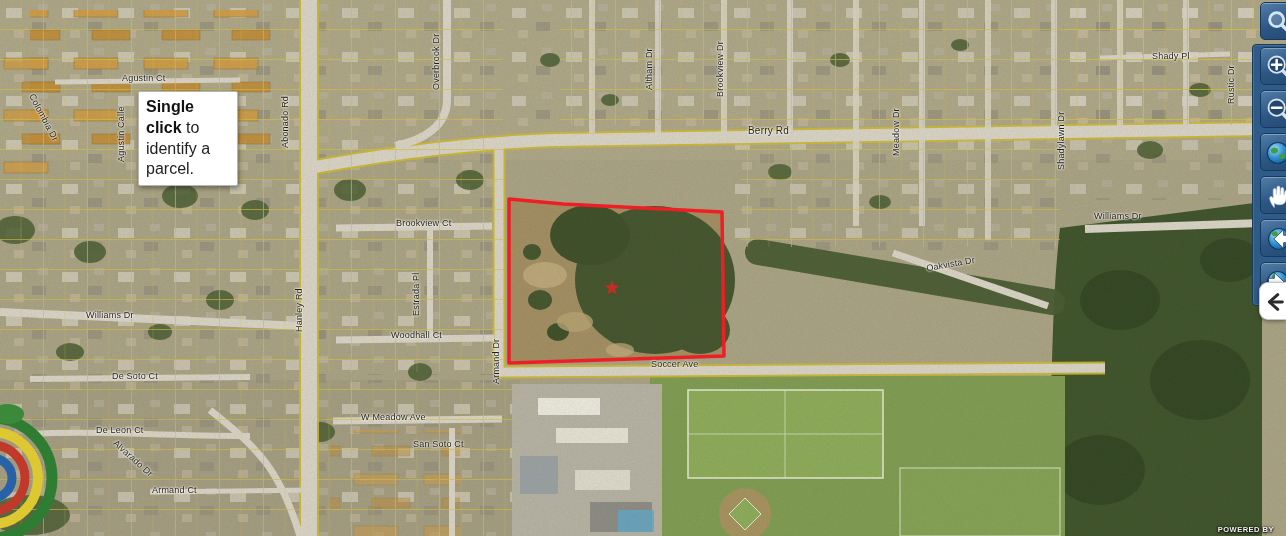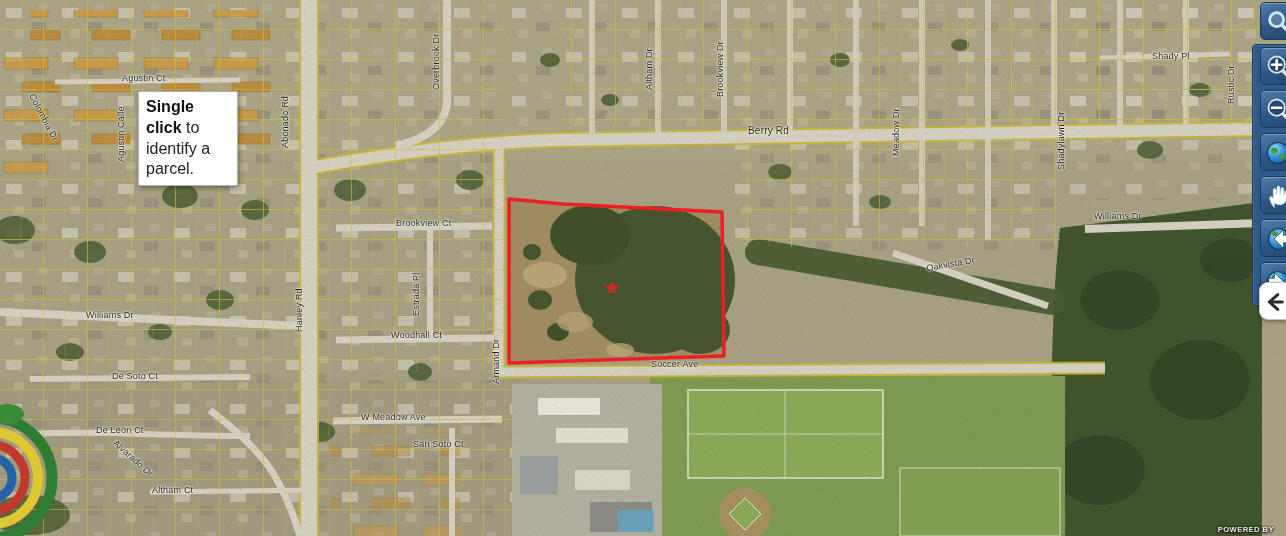--- a/index.html
+++ b/index.html
@@ -241,21 +241,21 @@
     <div class="street-label d-10" style="left:926px;top:259px">Oakvista Dr</div>
     <div class="street-label" style="left:1152px;top:51px">Shady Pl</div>
     <div class="street-label v" style="left:1226px;top:104px">Rustic Dr</div>
     <div class="street-label v" style="left:431px;top:90px">Overbrook Dr</div>
     <div class="street-label v" style="left:644px;top:90px">Altham Dr</div>
     <div class="street-label v" style="left:715px;top:97px">Brookview Dr</div>
     <div class="street-label v" style="left:891px;top:156px">Meadow Dr</div>
     <div class="street-label v" style="left:1056px;top:170px">Shadylawn Dr</div>
     <div class="street-label" style="left:112px;top:371px">De Soto Ct</div>
     <div class="street-label" style="left:96px;top:425px">De Leon Ct</div>
-    <div class="street-label" style="left:152px;top:485px">Altham Ct</div>
+    <div class="street-label" style="left:152px;top:485px">Armand Ct</div>
     <div class="street-label" style="left:361px;top:412px">W Meadow Ave</div>
     <div class="street-label" style="left:413px;top:439px">San Soto Ct</div>
     <div class="street-label" style="left:86px;top:310px">Williams Dr</div>
     <div class="street-label v" style="left:116px;top:162px">Agustin Calle</div>
     <div class="street-label d60" style="left:36px;top:92px">Colombia Dr</div>
     <div class="street-label d45" style="left:118px;top:438px">Alvarado Dr</div>
   </div>
 
   <div class="tooltip">
     <b>Single click</b><span> to identify a parcel.</span>

